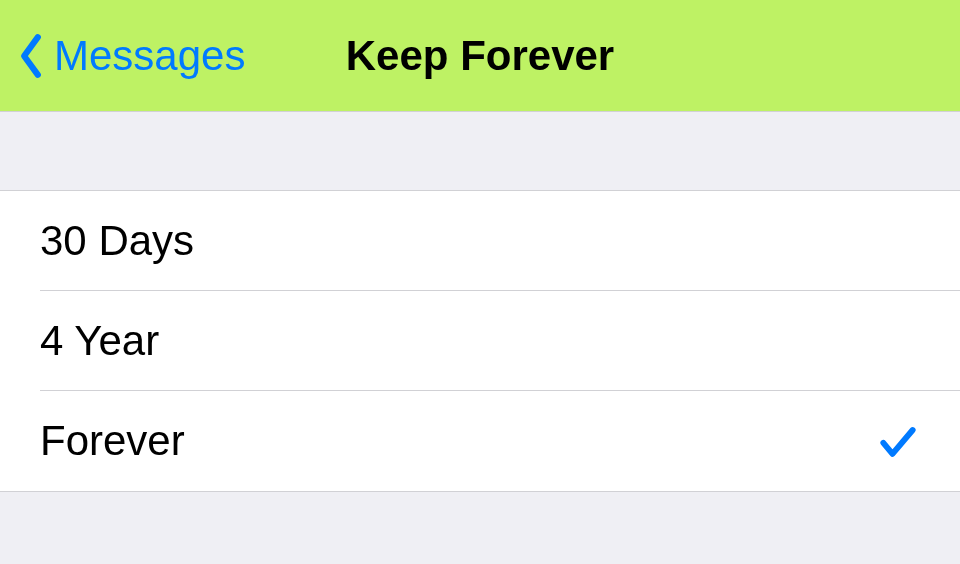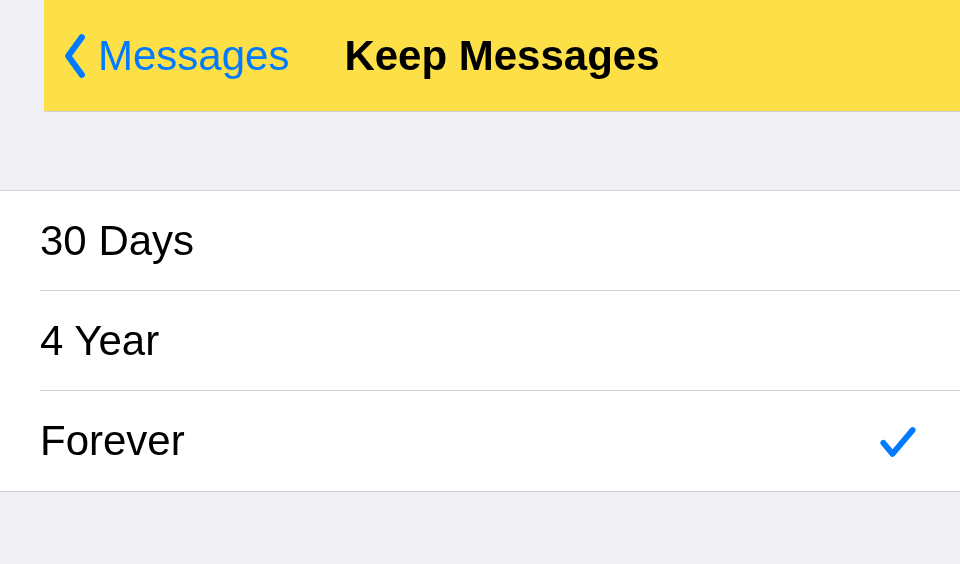--- a/index.html
+++ b/index.html
@@ -8,27 +8,26 @@
       box-sizing: border-box;
     }
     body {
       font-family: -apple-system, BlinkMacSystemFont, "Helvetica Neue", Helvetica, Arial, sans-serif;
       background: #efeff4;
       width: 960px;
       height: 564px;
       overflow: hidden;
     }
     .nav-bar {
-      background: #fde047;
+      background: #bef264;
       height: 112px;
       display: flex;
       align-items: center;
       position: relative;
       border-bottom: 1px solid #d1d1d5;
-      margin-left: 44px;
     }
     .back-button {
       display: flex;
       align-items: center;
       color: #007aff;
       font-size: 42px;
       font-weight: 400;
       padding-left: 16px;
       cursor: pointer;
       user-select: none;
@@ -100,21 +99,21 @@
 
 <div class="nav-bar">
   <div class="back-button">
     <span class="back-chevron">
       <svg viewBox="0 0 16 28" fill="none" stroke="currentColor" stroke-width="3.6" stroke-linecap="round" stroke-linejoin="round">
         <polyline points="12,3 4,14 12,25"></polyline>
       </svg>
     </span>
     <span>Messages</span>
   </div>
-  <div class="nav-title">Keep Messages</div>
+  <div class="nav-title">Keep Forever</div>
 </div>
 
 <div class="spacer"></div>
 
 <div class="list">
 
   <div class="list-row">
     <span>30 Days</span>
   </div>
 

